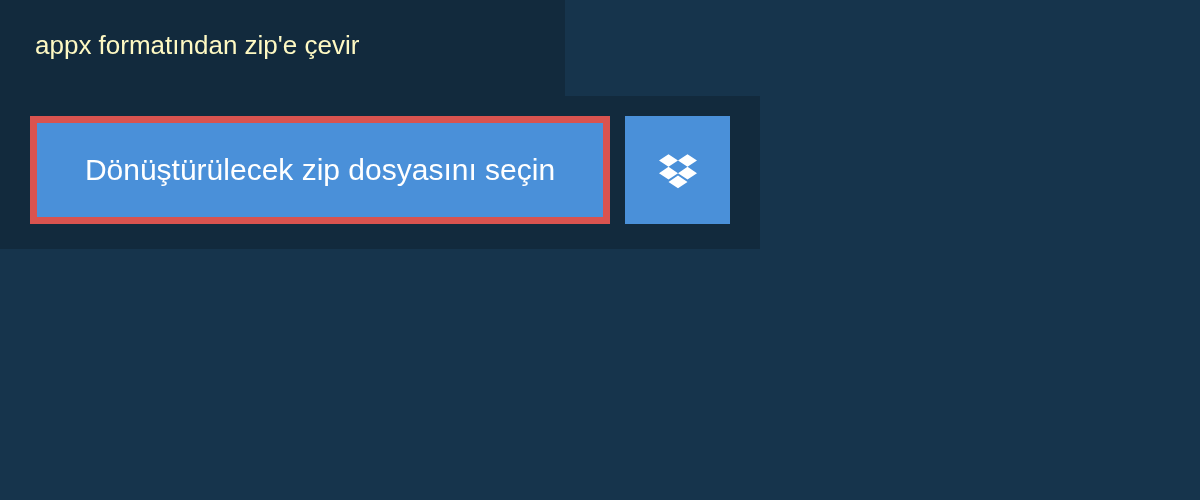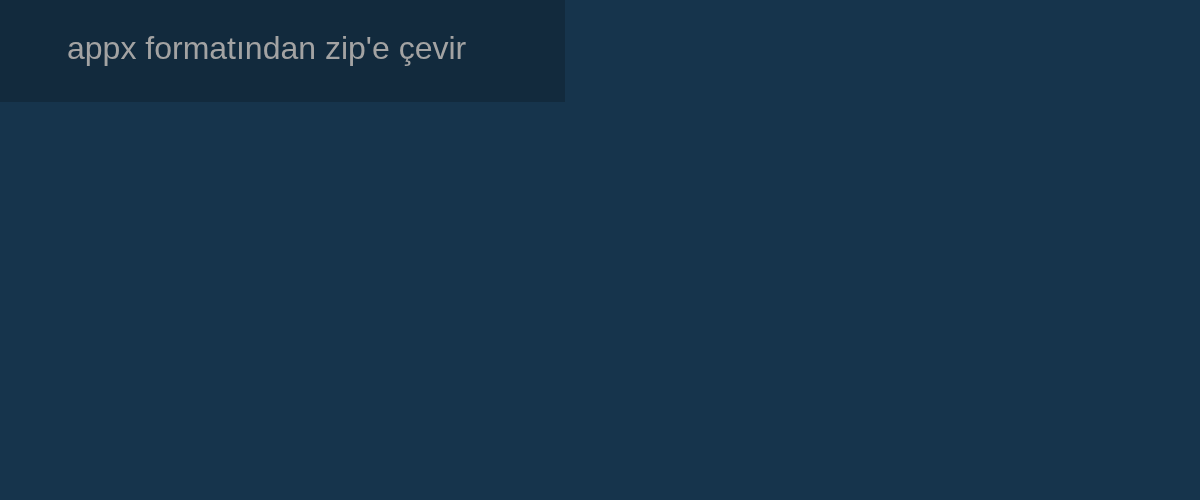--- a/index.html
+++ b/index.html
@@ -16,24 +16,23 @@
     }
     .container {
       padding: 0;
     }
     .title-bar {
       background-color: #122a3d;
       padding: 30px 35px 35px 35px;
       width: 565px;
     }
     .title-text {
-      color: #a3a3a3;
-      font-size: 32px;
+      color: #fef9c3;
+      font-size: 26px;
       font-weight: 400;
-      margin-left: 32px;
     }
     .main-panel {
       background-color: #122a3d;
       padding: 20px 30px 25px 30px;
       width: 760px;
       margin-top: 0;
     }
     .button-row {
       display: flex;
       gap: 15px;
@@ -67,13 +66,25 @@
       fill: #ffffff;
     }
   </style>
 </head>
 <body>
 
 <div class="container">
   <div class="title-bar">
     <div class="title-text">appx formatından zip'e çevir</div>
   </div>
+  <div class="main-panel">
+    <div class="button-row">
+      <button class="select-file-button">
+        <span>Dönüştürülecek zip dosyasını seçin</span>
+      </button>
+      <button class="dropbox-button">
+        <svg class="dropbox-icon" viewBox="0 0 24 24">
+          <path d="M6 2L12 6L6 10L0 6L6 2M18 2L24 6L18 10L12 6L18 2M0 14L6 10L12 14L6 18L0 14M18 10L24 14L18 18L12 14L18 10M6 19.5L12 15.5L18 19.5L12 23.5L6 19.5Z"></path>
+        </svg>
+      </button>
+    </div>
+  </div>
 </div>
 
 </body></html>

